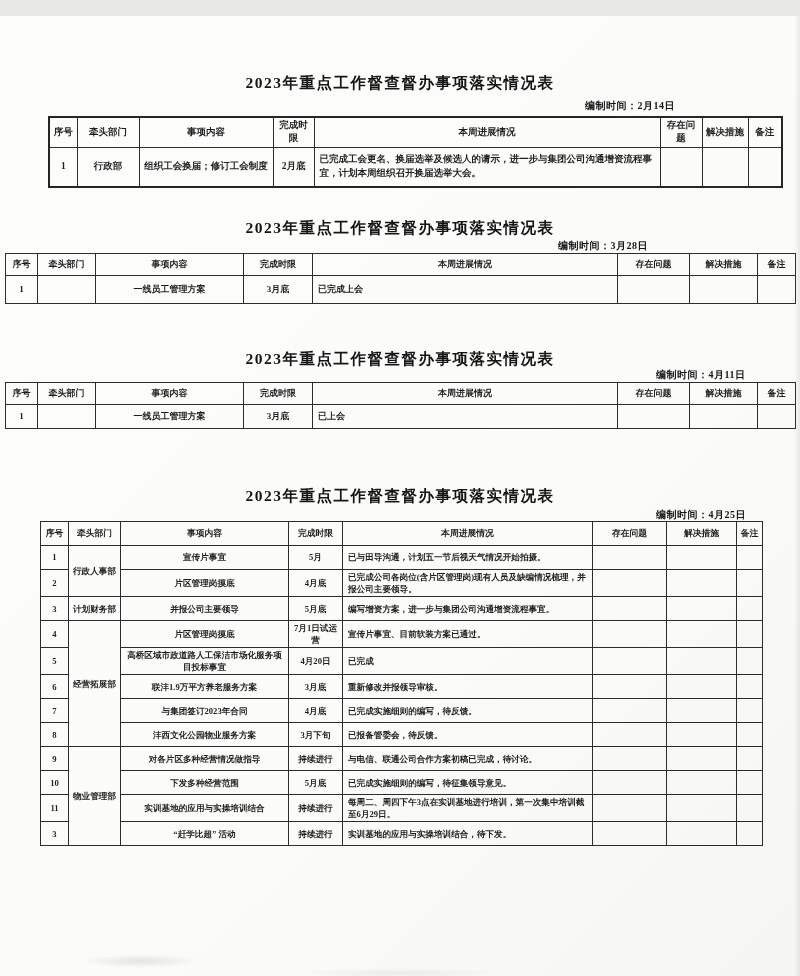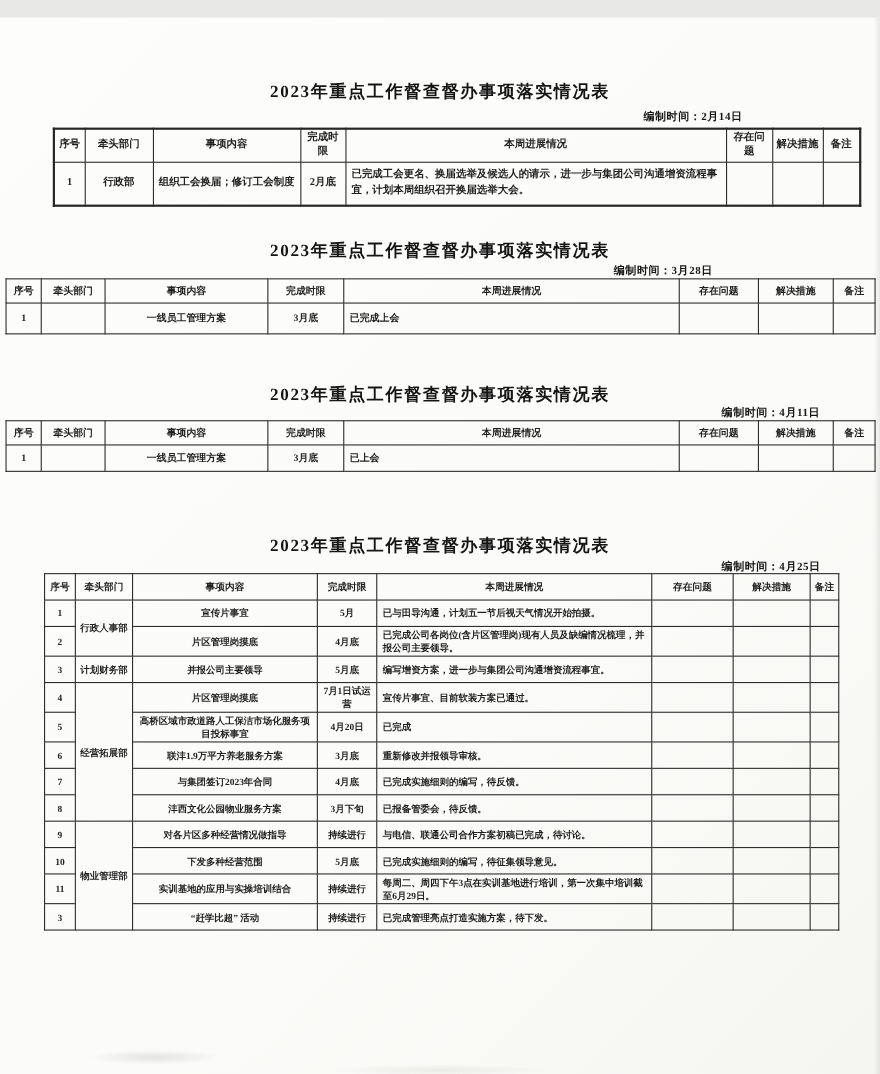--- a/index.html
+++ b/index.html
@@ -300,21 +300,21 @@
           <td class="c">持续进行</td>
           <td class="l">每周二、周四下午3点在实训基地进行培训，第一次集中培训截至6月29日。</td>
           <td class="c"></td>
           <td class="c"></td>
           <td class="c"></td>
         </tr>
         <tr>
           <td class="c">3</td>
           <td class="c">“赶学比超” 活动</td>
           <td class="c">持续进行</td>
-          <td class="l">已完成管理亮点打造实施方案，待下发。</td>
+          <td class="l">实训基地的应用与实操培训结合，待下发。</td>
           <td class="c"></td>
           <td class="c"></td>
           <td class="c"></td>
         </tr>
       </tbody>
     </table>
 
   <div class="smudge smudge-a"></div>
   <div class="smudge smudge-b"></div>
   <div class="smudge smudge-c"></div>

